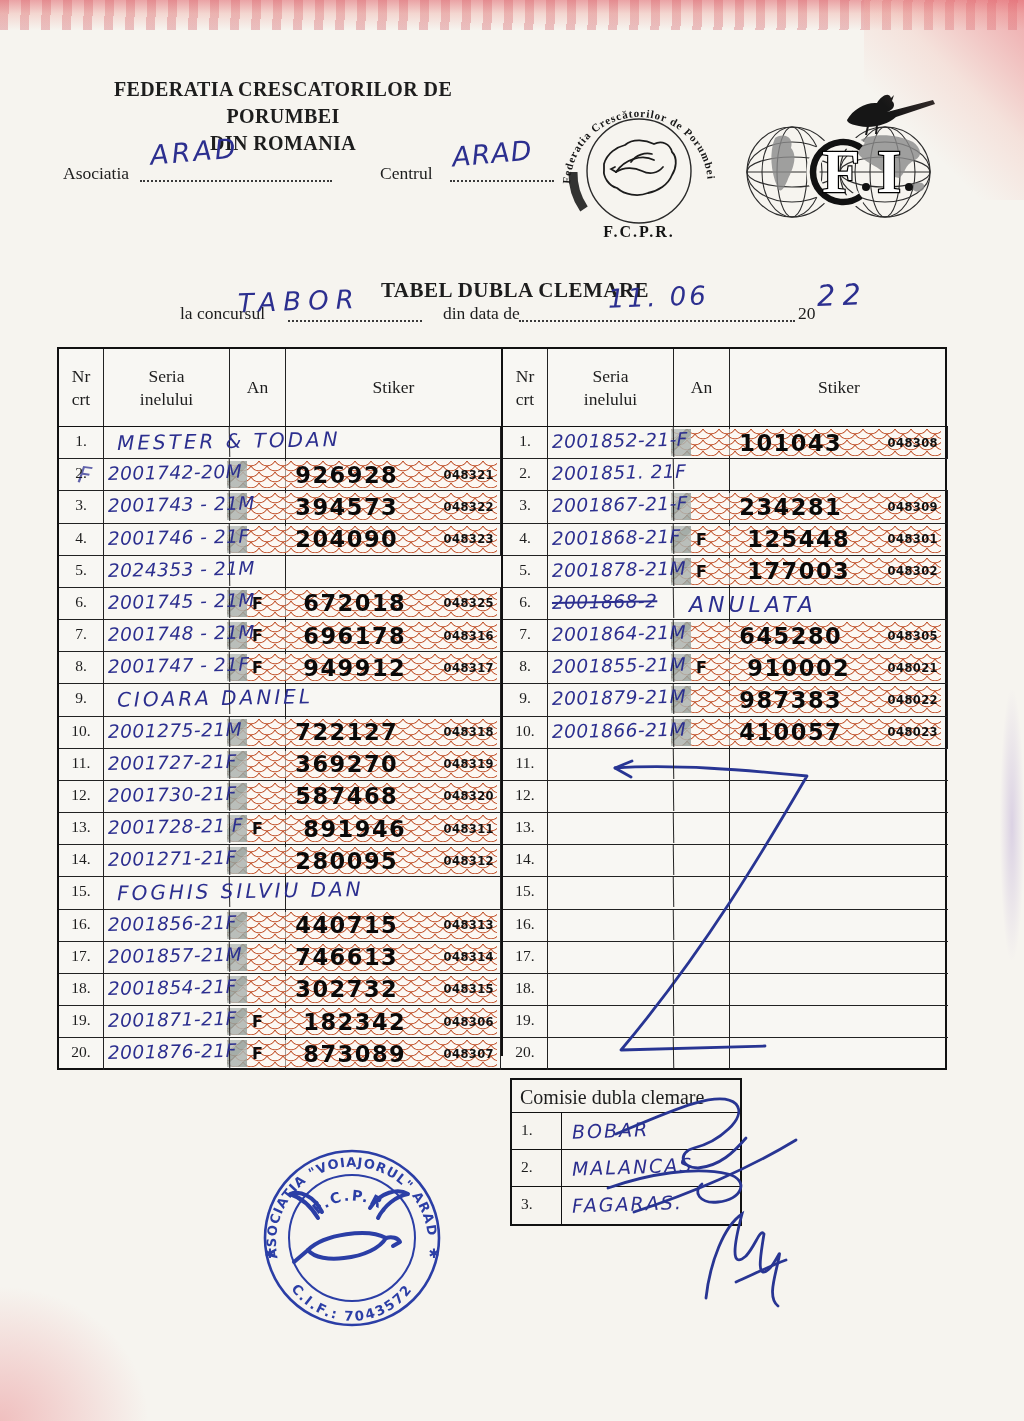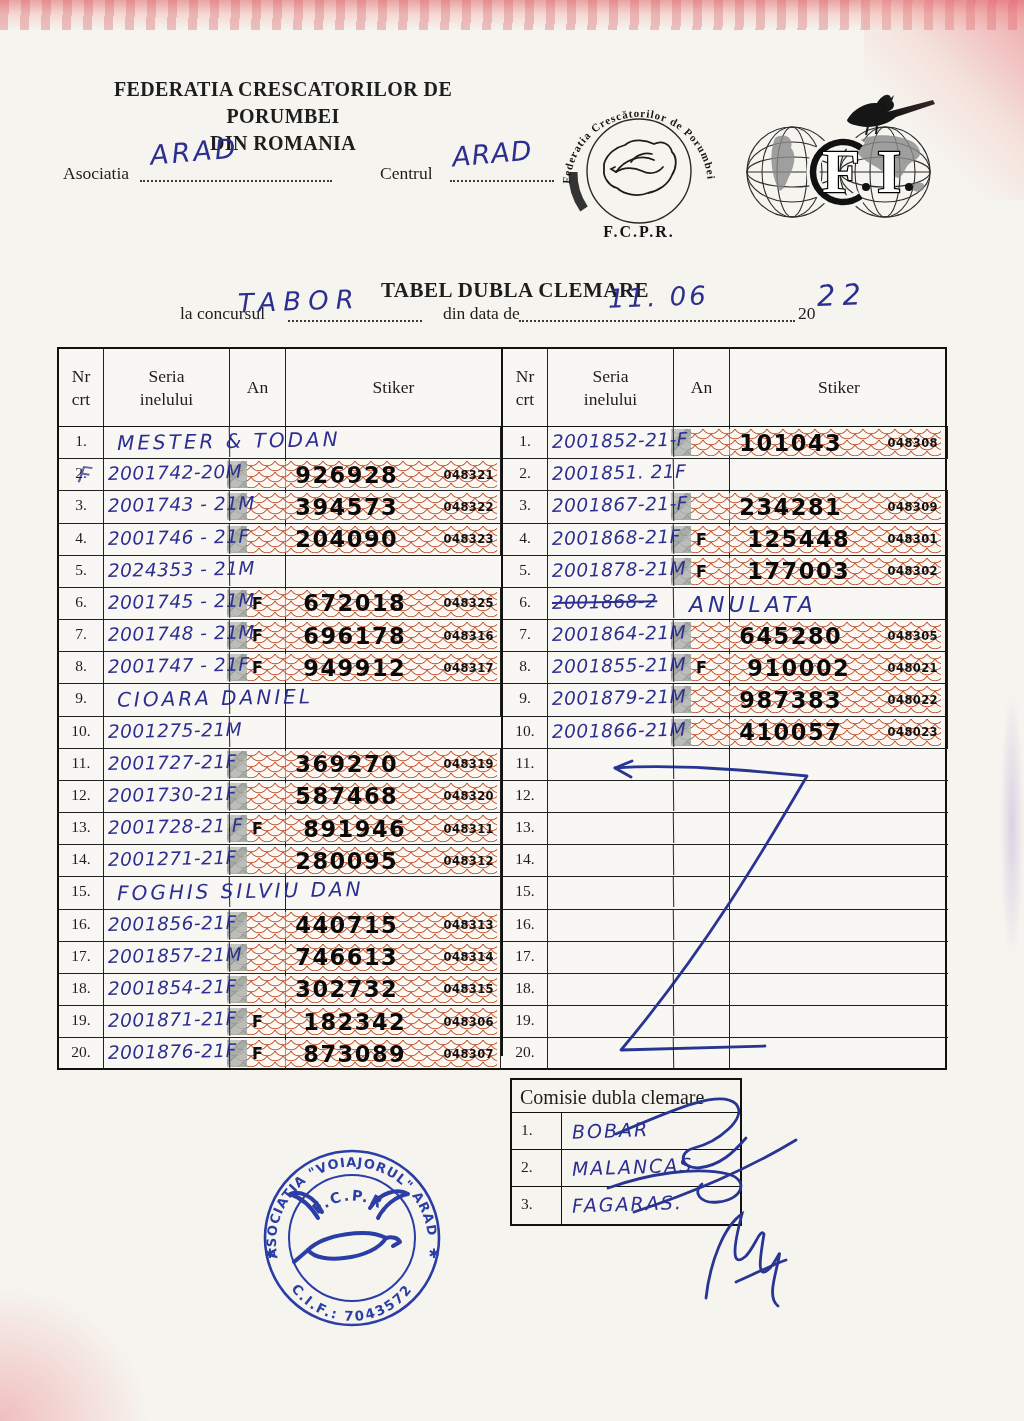--- a/index.html
+++ b/index.html
@@ -263,20 +263,25 @@
     <div class="c seria hand"></div>
     <div class="c an"></div>
     <div class="c stk"></div>
   <div class="name-overlay">CIOARA DANIEL</div>
         </div>
         <div class="trow">
     <div class="c nr">10.</div>
     <div class="c seria hand">2001275-21M</div>
     <div class="c an"></div>
     <div class="c stk"></div>
+  <div class="sticker">
+            <span class="silver"></span>
+            <span class="big">722127</span>
+            <span class="small">048318</span>
+          </div>
         </div>
         <div class="trow">
     <div class="c nr">11.</div>
     <div class="c seria hand">2001727-21F</div>
     <div class="c an"></div>
     <div class="c stk"></div>
   <div class="sticker">
             <span class="silver"></span>
             <span class="big">369270</span>
             <span class="small">048319</span>

